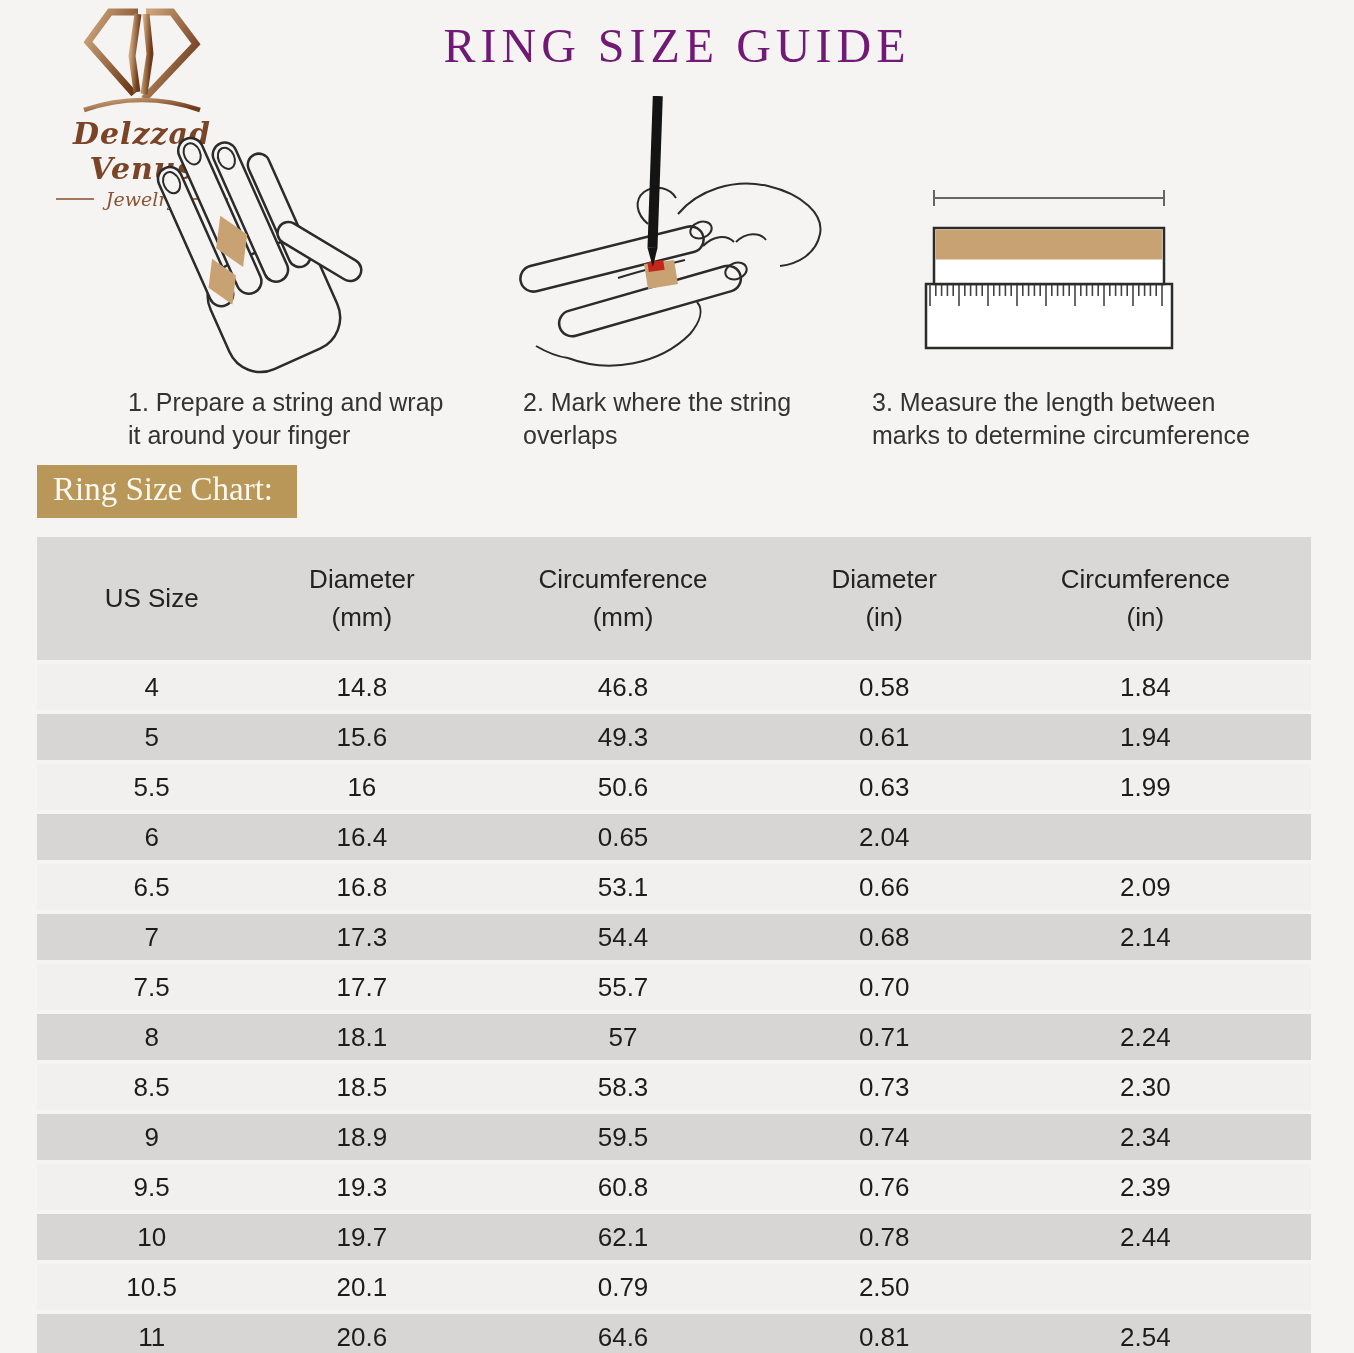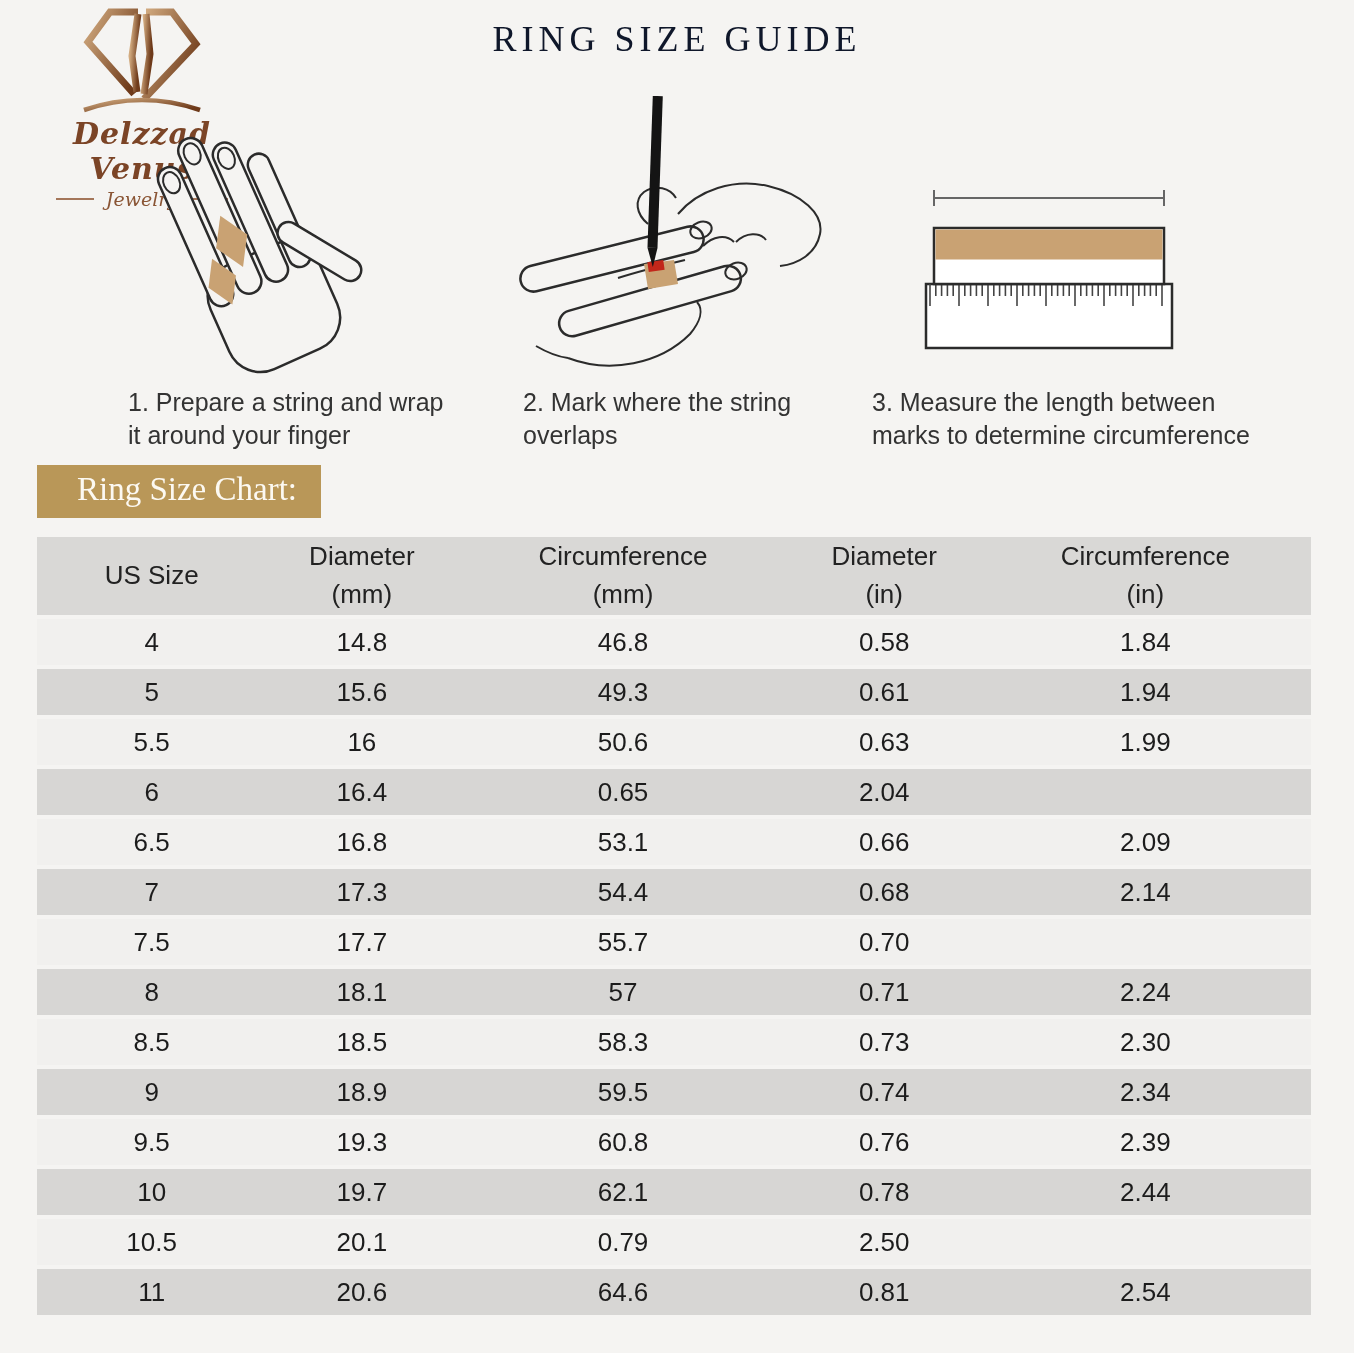--- a/index.html
+++ b/index.html
@@ -11,41 +11,41 @@
   .logo svg{display:block;margin:0 auto;}
   .brand-name{font-family:"DejaVu Serif",serif;font-style:italic;font-weight:bold;
               font-size:30px;color:#7b4426;margin-top:2px;letter-spacing:1px;}
   .brand-sub{display:flex;align-items:center;justify-content:center;gap:12px;margin-top:2px;}
   .brand-sub .dash{display:inline-block;width:38px;height:2px;background:#a4765a;}
   .brand-sub .sub-text{font-family:"DejaVu Serif",serif;font-style:italic;
               font-size:19px;color:#8a5535;}
 
   
   .title{position:absolute;left:0;right:0;top:18px;margin:0;text-align:center;
-         font-family:"Liberation Serif",serif;font-weight:400;font-size:36px;
-         letter-spacing:5px;color:#0f172a;}
+         font-family:"Liberation Serif",serif;font-weight:400;font-size:48px;
+         letter-spacing:5px;color:#701a75;}
 
   
   .illus{position:absolute;}
   .illus-1{left:152px;top:110px;}
   .illus-2{left:498px;top:96px;}
   .illus-3{left:918px;top:186px;}
 
   .caption{position:absolute;top:386px;font-size:25px;line-height:1.32;color:#333;}
   .caption-1{left:128px;width:350px;}
   .caption-2{left:523px;width:310px;}
   .caption-3{left:872px;width:430px;}
 
   
   .badge{position:absolute;left:37px;top:465px;background:#b99758;color:#fcf9f2;
-         font-family:"Liberation Serif",serif;font-size:33px;padding:6px 24px 10px 40px;}
+         font-family:"Liberation Serif",serif;font-size:33px;padding:6px 24px 10px 16px;}
 
   
   .table{position:absolute;left:37px;top:537px;width:1274px;}
-  .thead{display:grid;grid-template-columns:18% 15% 26% 15% 26%;height:78px;
+  .thead{display:grid;grid-template-columns:18% 15% 26% 15% 26%;height:123px;
          background:#d9d8d6;margin-bottom:4px;}
   .th{display:flex;flex-direction:column;justify-content:center;align-items:center;
       font-size:26px;color:#222;line-height:1.45;}
   .tr{display:grid;grid-template-columns:18% 15% 26% 15% 26%;height:46px;
       margin-bottom:4px;align-items:center;}
   .tr.light{background:#f1f0ee;}
   .tr.dark{background:#d7d6d4;}
   .td{text-align:center;font-size:26px;color:#1c1c1c;}
 </style>
 </head>

